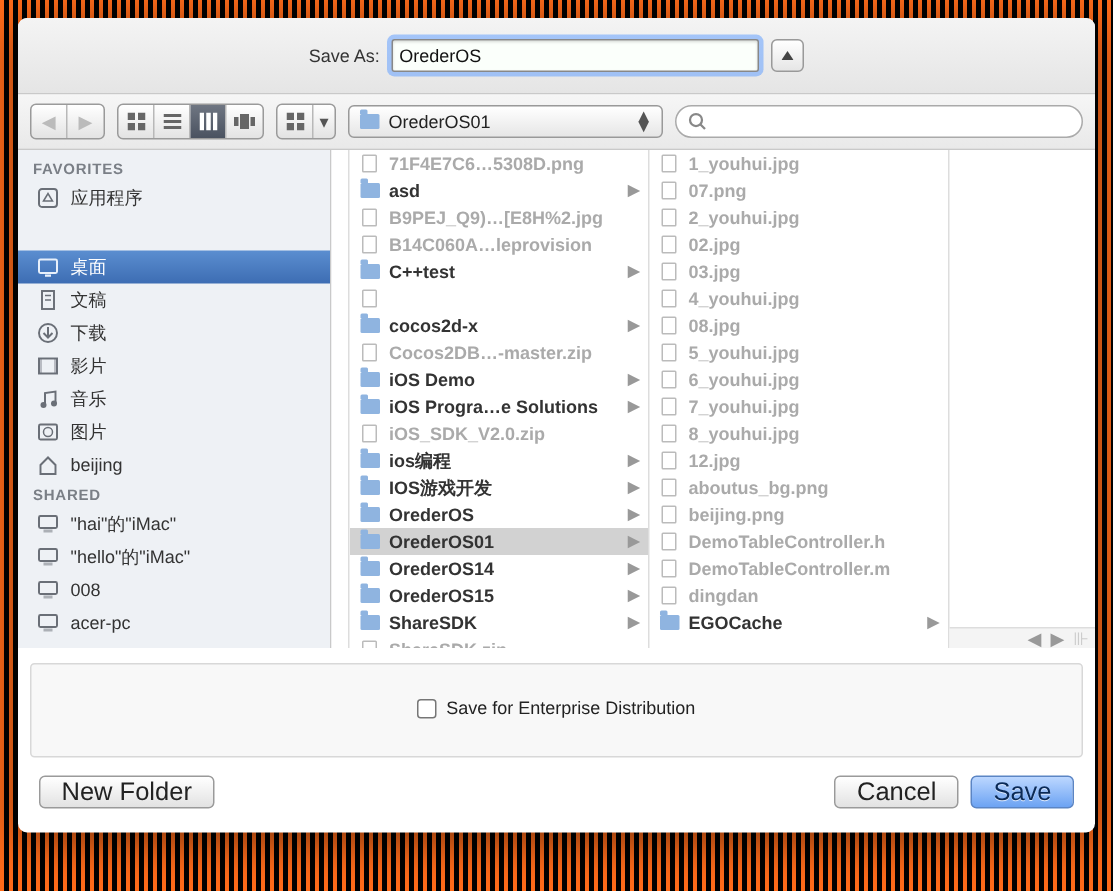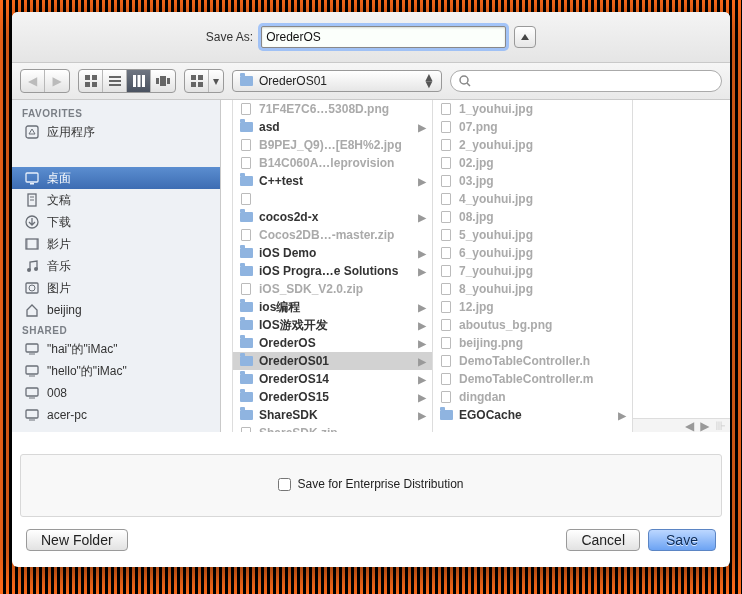--- a/index.html
+++ b/index.html
@@ -32,25 +32,25 @@
 .row { display:flex; align-items:center; gap:6px; padding:2px 6px; height:18px; color:#333; white-space:nowrap; }
 .row .fn { flex:1; overflow:hidden; text-overflow:ellipsis; }
 .row .ch { color:#999; font-size:10px; }
 .row.sel { background:#d2d2d2; }
 .row.dim { color:#aaa; }
 .ficon { width:14px; height:14px; display:flex; align-items:center; justify-content:center; }
 .folder { width:13px; height:10px; background:#8fb4e0; border-radius:1px; position:relative; }
 .folder:before { content:""; position:absolute; top:-3px; left:0; width:5px; height:3px; background:#8fb4e0; border-radius:1px 1px 0 0; }
 .doc { width:10px; height:12px; border:1px solid #bbb; background:#fff; border-radius:1px; }
 .scrollb { height:14px; background:#f4f4f4; border-top:1px solid #ddd; display:flex; align-items:center; justify-content:flex-end; padding:0 4px; gap:6px; color:#999; font-size:10px; }
-.optbox { margin:22px 8px 0; border:1px solid #d8d8d8; background:#f8f8f8; padding:22px 0; text-align:center; border-radius:3px; }
+.optbox { margin:10px 8px 0; border:1px solid #d8d8d8; background:#f8f8f8; padding:22px 0; text-align:center; border-radius:3px; }
 .chk { display:inline-flex; align-items:center; gap:6px; color:#222; }
 .chk input { width:13px; height:13px; }
 .footer { display:flex; align-items:center; padding:12px 14px 16px; gap:8px; }
-.btn { height:22px; padding:0 14px; border:1px solid #9a9a9a; border-radius:4px; background:linear-gradient(#fff,#e2e2e2); color:#222; font-size:14px; }
+.btn { height:22px; padding:0 14px; border:1px solid #9a9a9a; border-radius:4px; background:linear-gradient(#fff,#e2e2e2); color:#222; font-size:17px; }
 .btn.def { background:linear-gradient(#bcd7ff,#6ca3f3); border-color:#5b85c4; color:#0a2a57; text-shadow:0 1px #dbe9ff; min-width:68px; }
 .spacer { flex:1; }
 svg { display:block; }
 </style>
 </head>
 <body>
 
 <div class="dialog">
 
   <div class="top">

